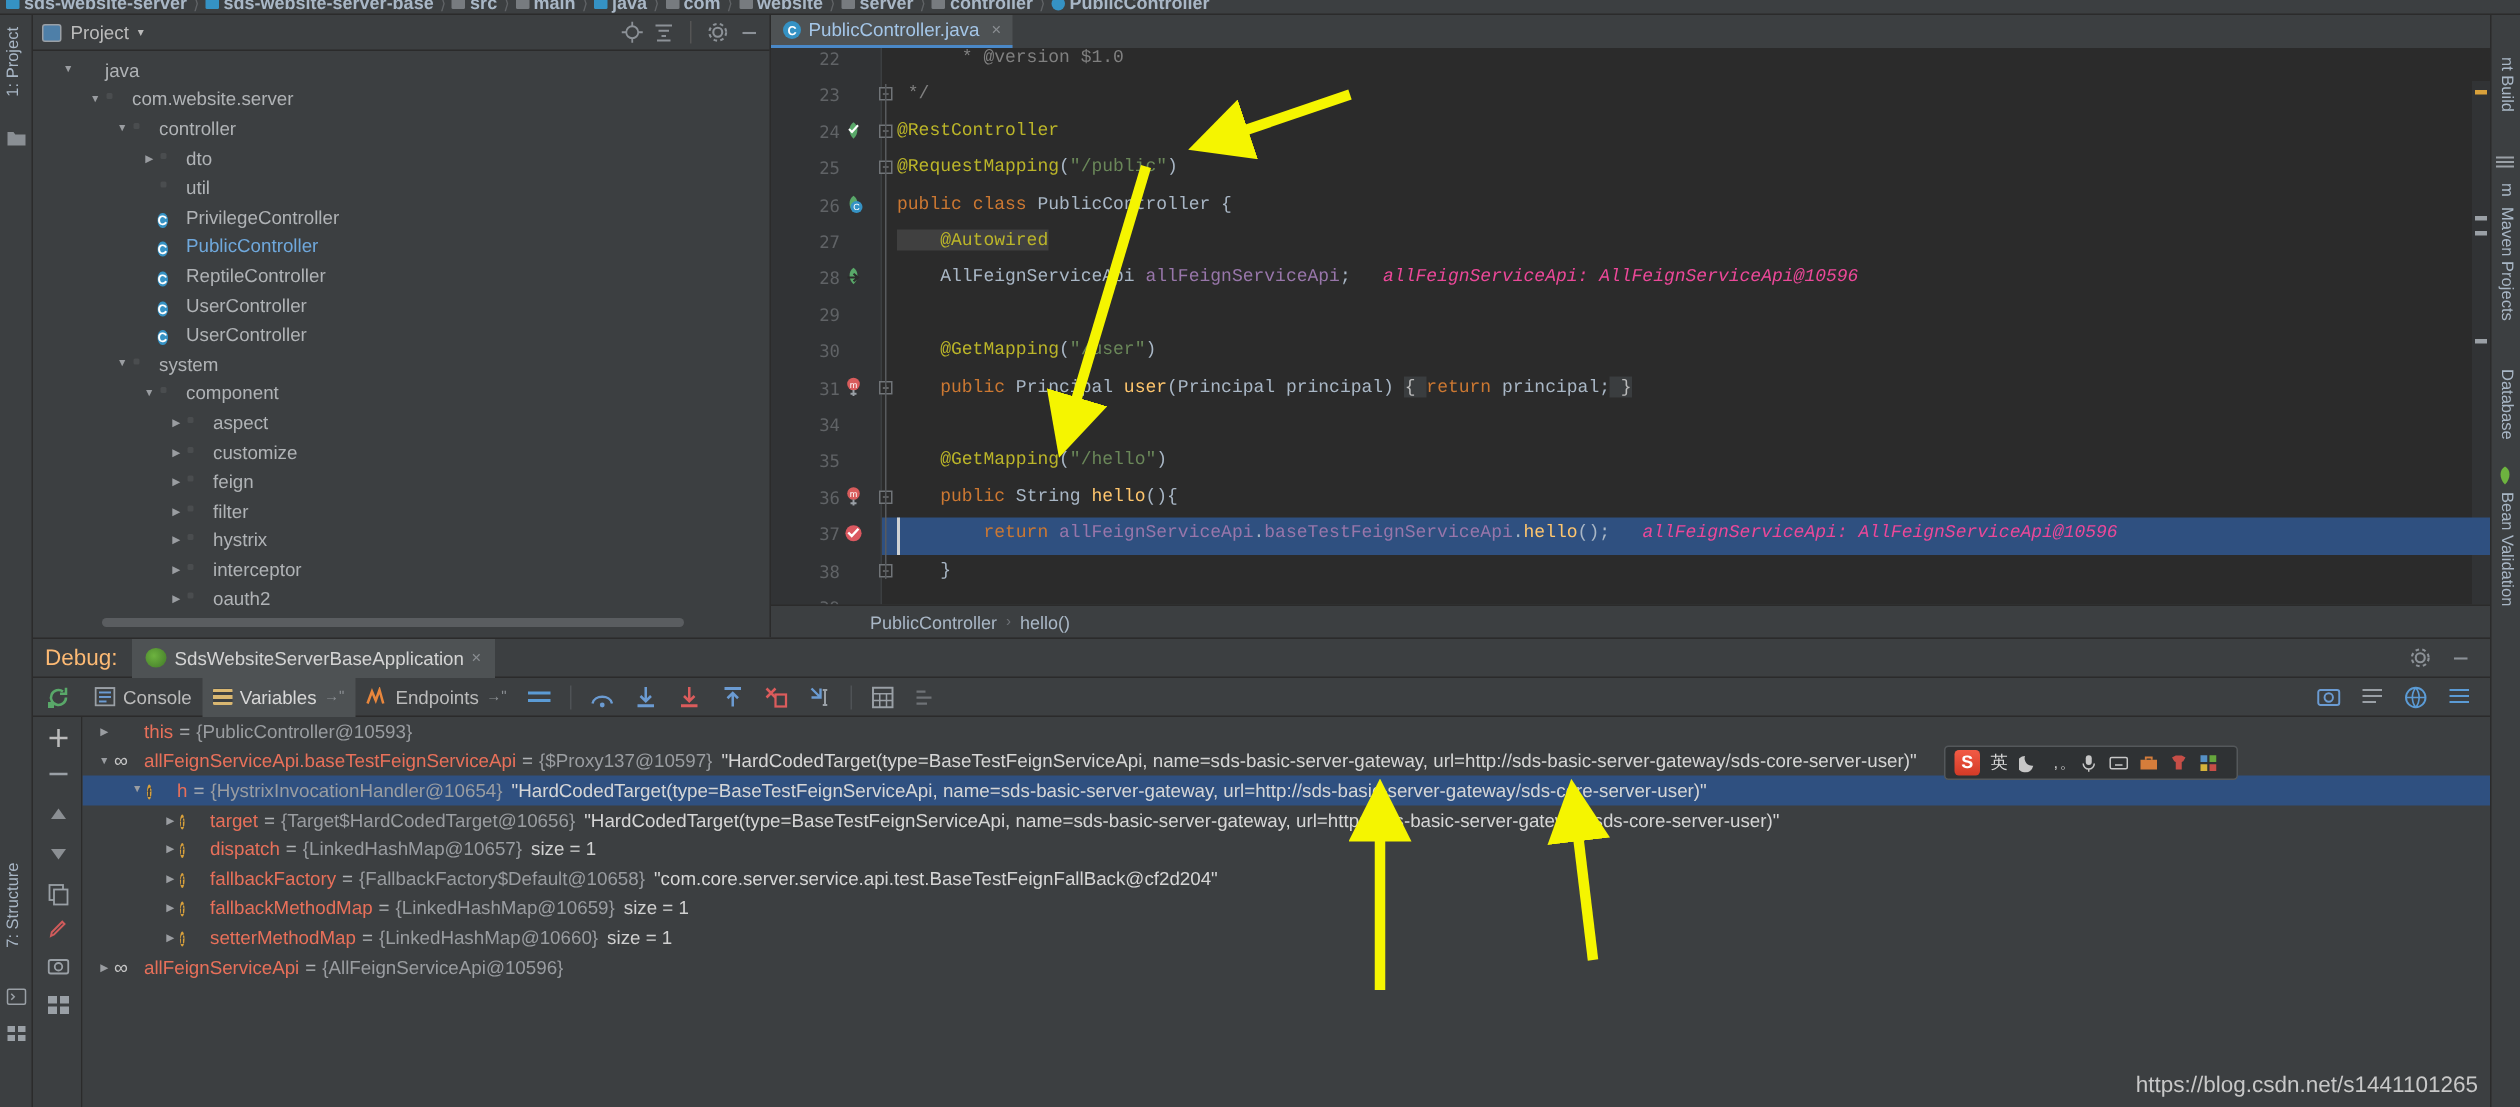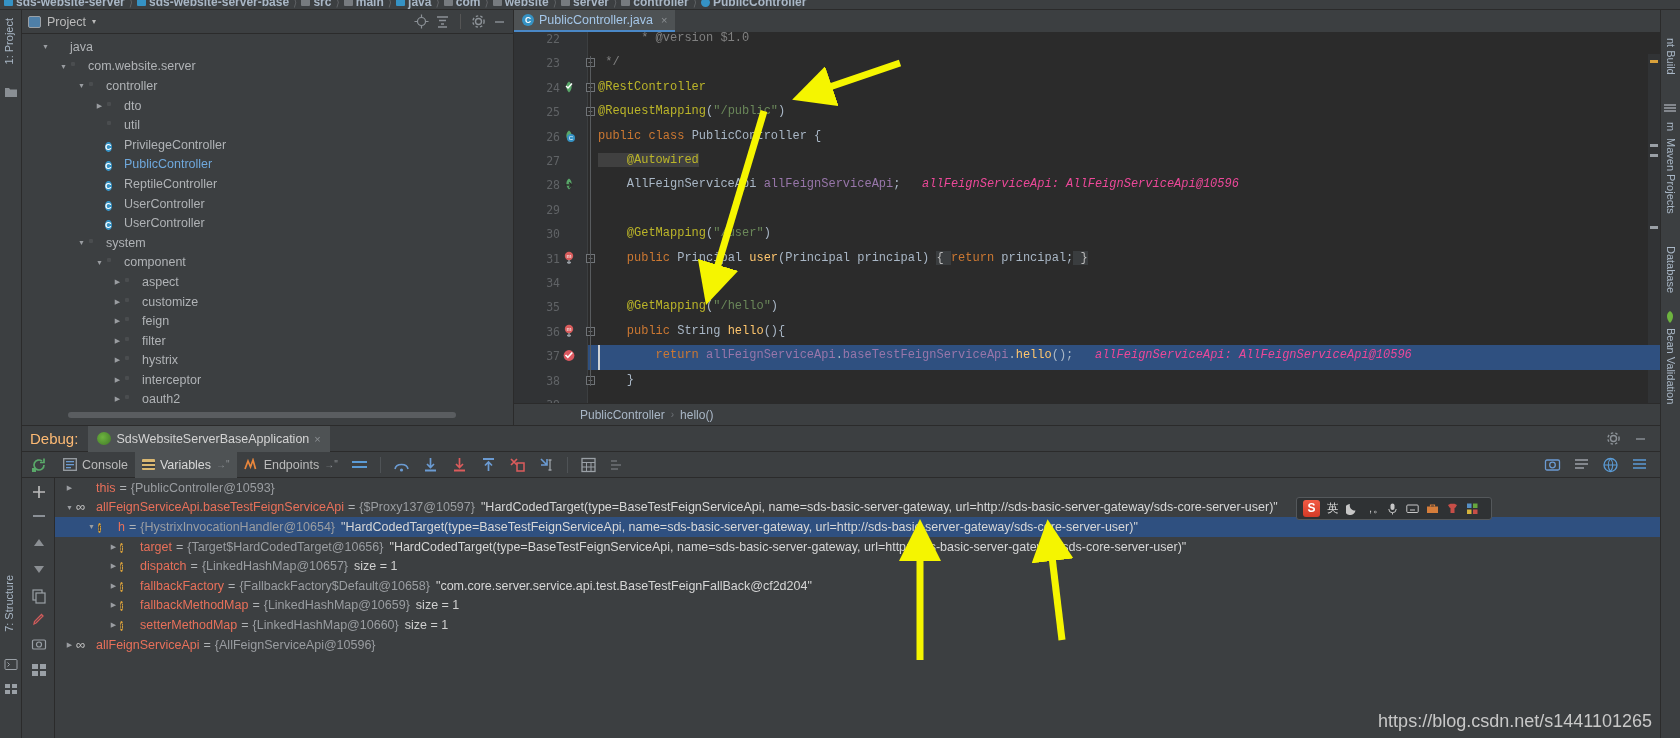--- a/index.html
+++ b/index.html
@@ -183,21 +183,21 @@
   .ime-s{ width:17px;height:17px;border-radius:3px;
     background:linear-gradient(#f25b45,#d33a26); color:#fff; font-size:12px;
     text-align:center; line-height:17px; font-weight:bold;}
   .ime-t{ color:#d8d8d8; font-size:11.5px;}
   .ime-i{ width:13px;height:13px; opacity:.9;}
 
   
   .arrows{ position:absolute; left:0; top:0; width:1680px; height:738px;
     pointer-events:none;}
 
-  .watermark{ position:absolute; right:28px; bottom:6px; font-size:18px;
+  .watermark{ position:absolute; right:28px; bottom:6px; font-size:15px;
     color:#c8c8c8; }
 </style>
 </head>
 <body>
 
 <div class="app">
 
   <div class="breadcrumb-strip">
     <span class="bc-item">
         <i class="bc-ico"></i>

